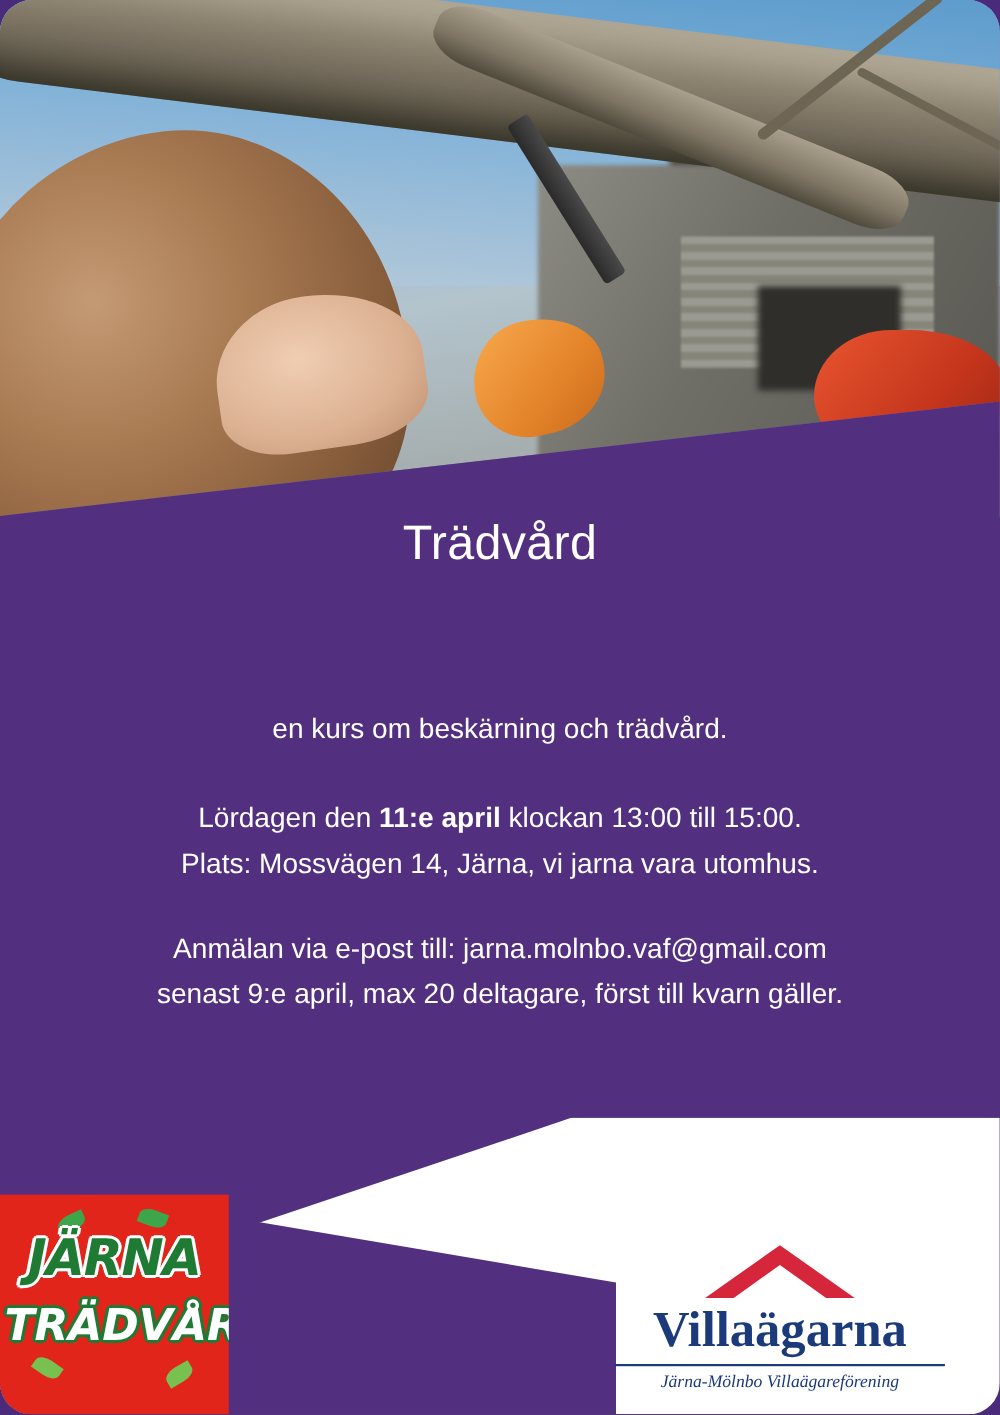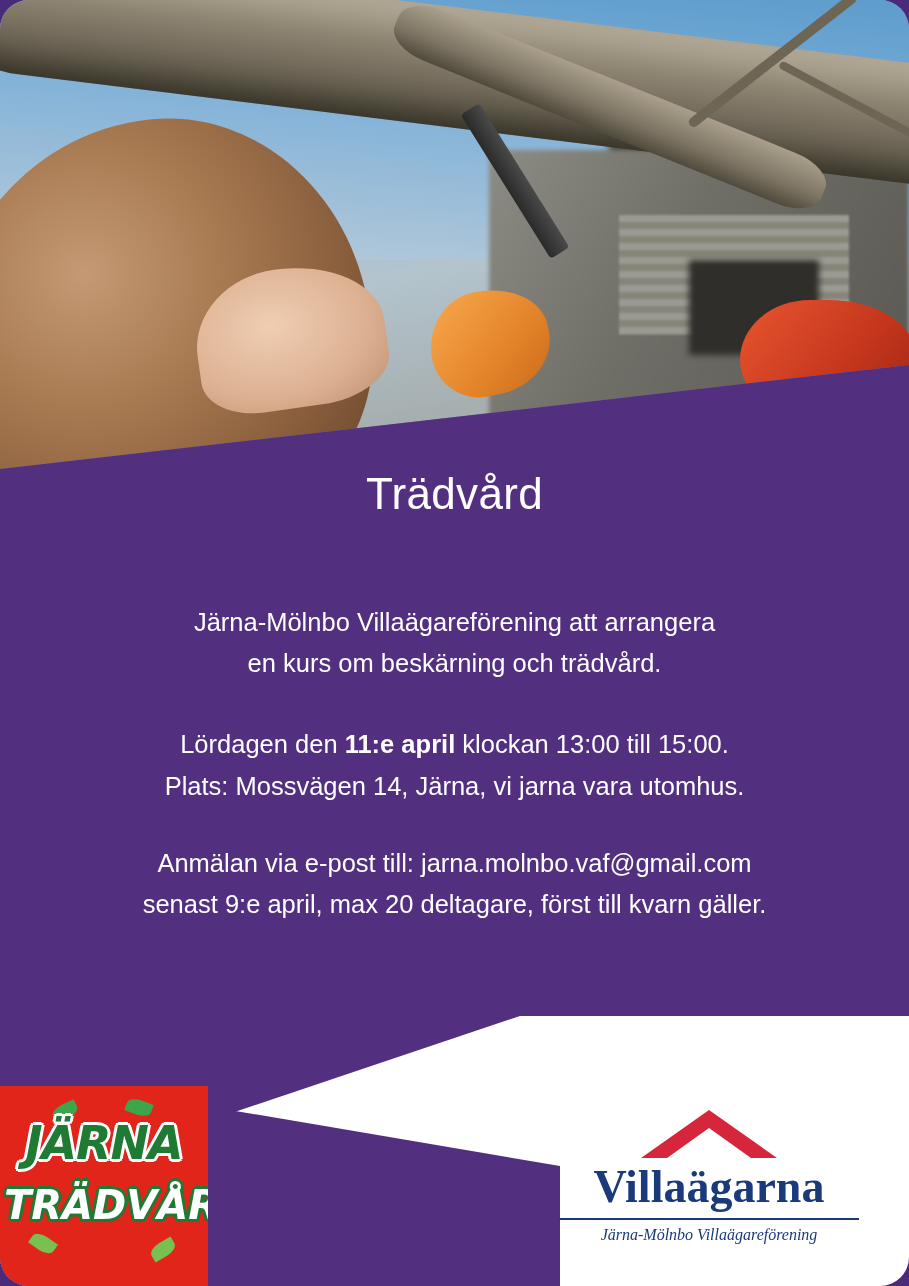--- a/index.html
+++ b/index.html
@@ -241,21 +241,21 @@
     border-radius: 50% 0 50% 0;
   }
   .leaf.l1 { left: 52px; top: 18px; transform: rotate(-25deg); }
   .leaf.l2 { left: 126px; top: 14px; transform: rotate(20deg); }
   .leaf.l3 { left: 30px; top: 150px; transform: rotate(35deg); background:#78c04f; }
   .leaf.l4 { left: 150px; top: 156px; transform: rotate(-30deg); background:#78c04f; }
 
   
   .villa {
     position: absolute;
-    right: 40px; bottom: 42px;
+    right: 40px; bottom: 20px;
     width: 320px;
     text-align: center;
   }
   .villa-roof {
     position: relative;
     width: 140px;
     height: 52px;
     margin: 0 auto 4px auto;
   }
   .villa-roof svg { display: block; }
@@ -303,21 +303,21 @@
   </div>
 
   <div class="purple-light"></div>
   <div class="purple-panel"></div>
 
   <div class="content">
     <h1 class="title">Trädvård</h1>
 
     <p class="para">
       <br>
-      <span>Järna-Mölnbo Villaägareförening att arrangera</span><br>
+      <br>
       <span>en kurs om beskärning och trädvård.</span>
     </p>
 
     <div class="spacer-sm"></div>
 
     <p class="para tight">
       <span><span>Lördagen den </span><b>11:e april</b><span> klockan 13:00 till 15:00.</span></span><br>
       <span>Plats: Mossvägen 14, Järna, vi jarna vara utomhus.</span>
     </p>
 

